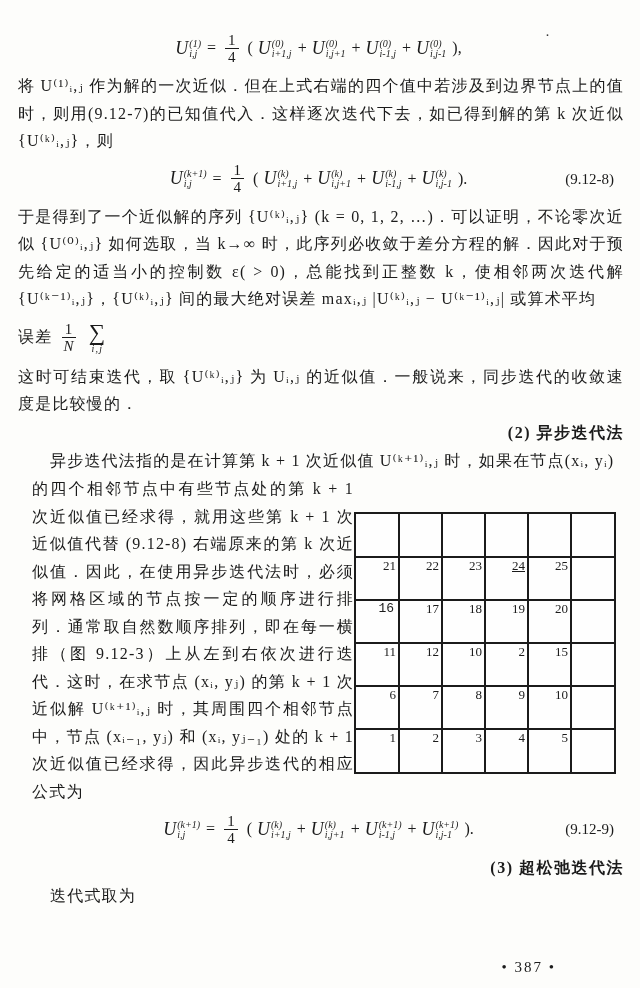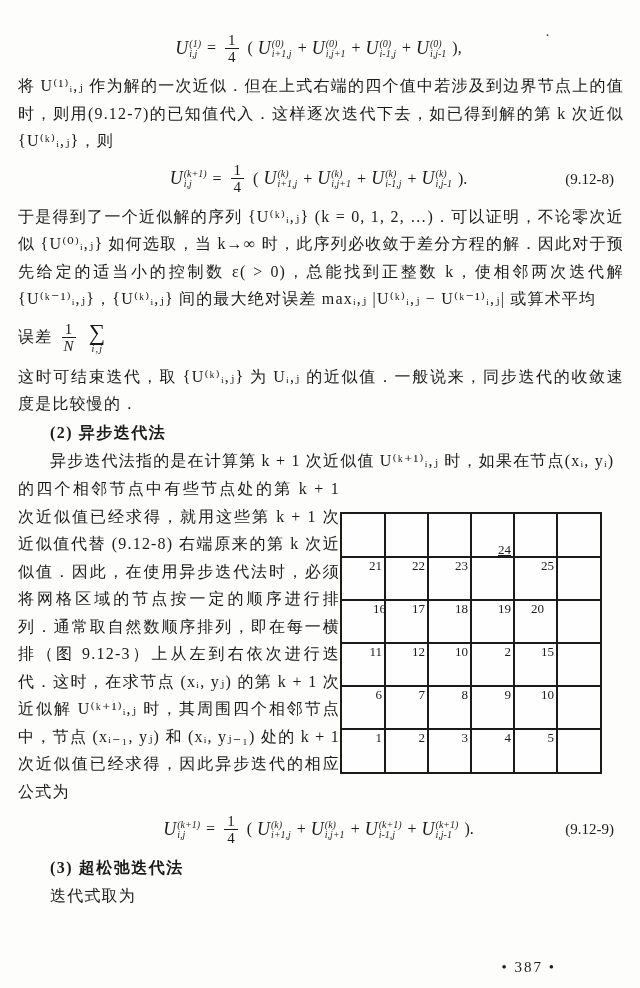--- a/index.html
+++ b/index.html
@@ -9,21 +9,21 @@
     font-family:"Liberation Serif","DejaVu Serif",serif;
   }
   .content{padding:24px 16px 0 18px;}
   .para{
     font-size:16px;line-height:27.5px;text-align:justify;
     letter-spacing:1.2px;
   }
   .indent{text-indent:2em;}
   .heading{
     font-weight:bold;font-size:16px;line-height:29px;
-    text-indent:2em;letter-spacing:1.5px;
+    text-indent:2em;letter-spacing:1.5px;text-align:right;
   }
   
   .eq{
     position:relative;display:flex;justify-content:center;align-items:center;
     min-height:46px;margin:1px 0;font-size:15px;
   }
   .eqbody{display:inline-flex;align-items:center;}
   .eq .tag{position:absolute;right:10px;top:50%;transform:translateY(-50%);font-size:15px;}
   .eq .stray{position:absolute;right:74px;top:2px;font-size:15px;color:#3a3a3a;}
   .term{display:inline-flex;align-items:center;}
@@ -42,21 +42,21 @@
   .mathline{
     display:flex;align-items:center;min-height:50px;
     font-size:16px;letter-spacing:1.2px;gap:4px;
   }
   .mathline .frac .den{font-style:italic;}
   .sigma{display:inline-flex;flex-direction:column;align-items:center;line-height:1;margin:0 3px;}
   .sigma .sym{font-size:23px;}
   .sigma .ssub{font-size:10px;font-style:italic;}
   
   .cols{display:flex;margin-top:1px;}
-  .col-left{width:322px;flex:none;}
+  .col-left{width:322px;flex:none;margin-left:14px;}
   .col-right{flex:1;display:flex;flex-direction:row;align-items:center;}
   .gridbox{
     position:relative;width:258px;height:258px;flex:none;
     border:2px solid #1b1b1b;margin-top:6px;background:#fefefe;
   }
   .gline{position:absolute;background:#1b1b1b;}
   .gline.v{top:0;bottom:0;width:2px;}
   .gline.h{left:0;right:0;height:2px;}
   .glabel{
     position:absolute;width:25px;text-align:right;
@@ -208,27 +208,27 @@
             <div class="gline h" style="top: 85px;"></div>
             <div class="gline v" style="left: 128px;"></div>
             <div class="gline h" style="top: 128px;"></div>
             <div class="gline v" style="left: 171px;"></div>
             <div class="gline h" style="top: 171px;"></div>
             <div class="gline v" style="left: 214px;"></div>
             <div class="gline h" style="top: 214px;"></div>
             <div class="glabel" style="left: 15px; top: 45px;">21</div>
             <div class="glabel" style="left: 58px; top: 45px;">22</div>
             <div class="glabel" style="left: 101px; top: 45px;">23</div>
-            <div class="glabel" style="left: 144px; top: 29px; text-decoration: underline;">24</div>
+            <div class="glabel" style="left: 144px; top: 45px; text-decoration: underline;">24</div>
             <div class="glabel" style="left: 187px; top: 45px;">25</div>
-            <div class="glabel" style="left: 19px; top: 88px;">16</div>
+            <div class="glabel" style="left: 13px; top: 88px; font-family: Liberation Mono, monospace;">16</div>
             <div class="glabel" style="left: 58px; top: 88px;">17</div>
             <div class="glabel" style="left: 101px; top: 88px;">18</div>
             <div class="glabel" style="left: 144px; top: 88px;">19</div>
-            <div class="glabel" style="left: 177px; top: 88px;">20</div>
+            <div class="glabel" style="left: 187px; top: 88px;">20</div>
             <div class="glabel" style="left: 15px; top: 131px;">11</div>
             <div class="glabel" style="left: 58px; top: 131px;">12</div>
             <div class="glabel" style="left: 101px; top: 131px;">10</div>
             <div class="glabel" style="left: 144px; top: 131px;">2</div>
             <div class="glabel" style="left: 187px; top: 131px;">15</div>
             <div class="glabel" style="left: 15px; top: 174px;">6</div>
             <div class="glabel" style="left: 58px; top: 174px;">7</div>
             <div class="glabel" style="left: 101px; top: 174px;">8</div>
             <div class="glabel" style="left: 144px; top: 174px;">9</div>
             <div class="glabel" style="left: 187px; top: 174px;">10</div>

